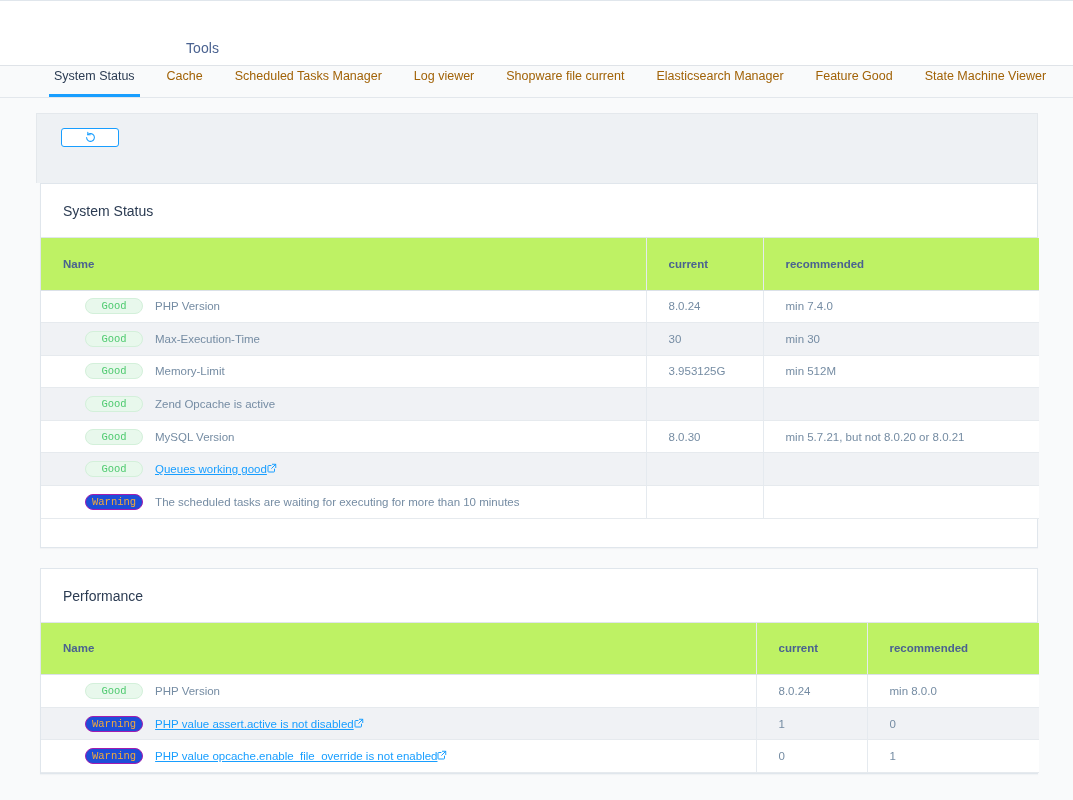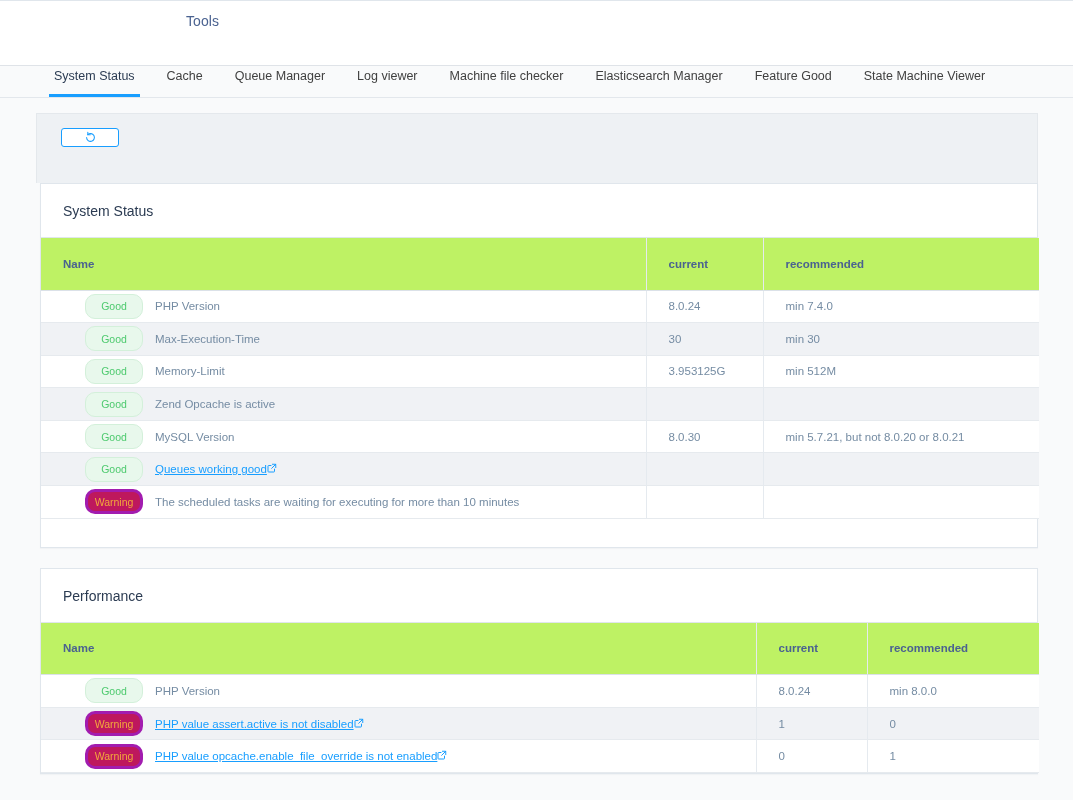--- a/index.html
+++ b/index.html
@@ -14,40 +14,40 @@
   
   .topbar {
     position: relative;
     height: 66px;
     background: #ffffff;
     border-top: 1px solid #e0e6ec;
     border-bottom: 1px solid #dfe3e8;
   }
   .topbar-title {
     position: absolute;
-    left: 186px; top: 12px;
+    left: 186px; top: 39px;
     font-size: 14px;
     color: #4a6290;
     letter-spacing: .1px;
   }
 
   
   .tabbar {
     position: relative;
     height: 32px;
     background: #f9fafb;
     padding-left: 38px;
     display: flex;
     align-items: flex-start;
     border-bottom: 1px solid #e3e7ec;
   }
   .tab {
     position: relative;
     font-size: 12.5px;
-    color: #404040;
+    color: #a16207;
     padding: 0 16px 11px 16px;
     line-height: 20px;
     white-space: nowrap;
     cursor: pointer;
   }
   .tab.active { color: #2b3b52; font-weight: 400; }
   .tab.active:after {
     content: "";
     position: absolute;
     left: 11px; right: 11px; bottom: 0;
@@ -138,29 +138,30 @@
   table.grid tbody tr:nth-child(odd)  td { background: #ffffff; }
 
   td.namecell { padding-left: 0; }
   .namewrap { display: flex; align-items: center; }
 
   .badge {
     display: inline-flex;
     align-items: center;
     justify-content: center;
     min-width: 58px;
-    height: 25px;
+    height: 16px;
     border-radius: 10px;
     font-size: 10.5px;
     margin: 0 12px 0 22px;
     flex: 0 0 auto;
     padding: 0 6px;
+    font-family: Liberation Mono, monospace;
   }
   .badge.good    { background:#e8f8ec; border:1px solid #d3f0da; color:#4eca6f; }
-  .badge.warning { background:#be185d; border:3px solid #a21caf; color:#f2a93b; }
+  .badge.warning { background:#1d4ed8; border:1px solid #a21caf; color:#f2a93b; }
   .badge.error   { background:#fbe0e7; border:1px solid #f6c7d3; color:#e5406d; }
 
   .label-text { color:#758ca3; font-size:11.5px; }
 
   a.rowlink {
     color:#189eff;
     text-decoration: underline;
     font-size: 11.5px;
     display:inline-flex;
     align-items:center;
@@ -169,23 +170,23 @@
 </head>
 <body>
 
 <div class="topbar">
   <div class="topbar-title">Tools</div>
 </div>
 
 <div class="tabbar" id="tabbar">
     <div class="tab active">System Status</div>
     <div class="tab">Cache</div>
-    <div class="tab">Queue Manager</div>
+    <div class="tab">Scheduled Tasks Manager</div>
     <div class="tab">Log viewer</div>
-    <div class="tab">Machine file checker</div>
+    <div class="tab">Shopware file current</div>
     <div class="tab">Elasticsearch Manager</div>
     <div class="tab">Feature Good</div>
     <div class="tab">State Machine Viewer</div>
   </div>
 
 <div class="canvas">
   <div class="content">
 
     <div class="toolbar-card">
       <button class="refresh-btn" title="refresh">

